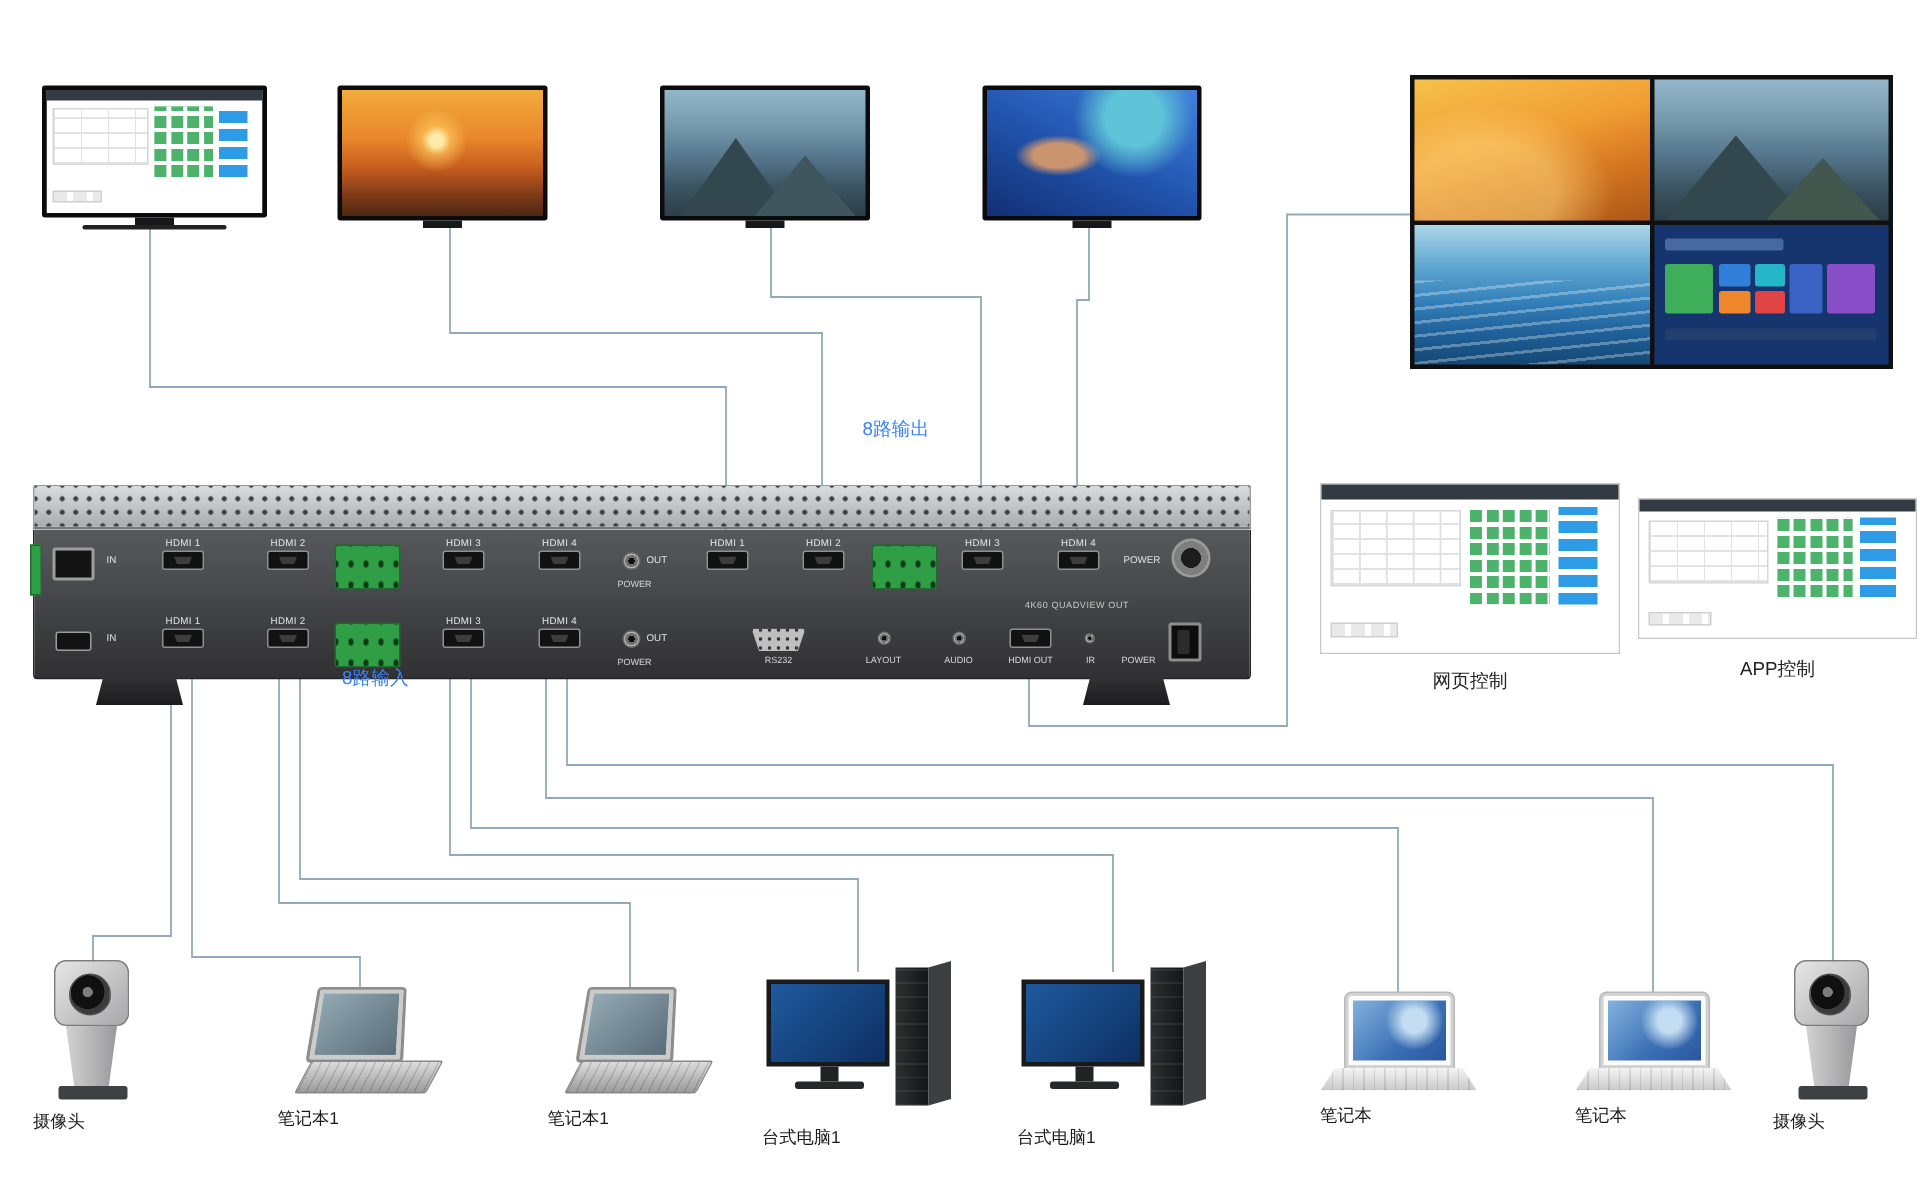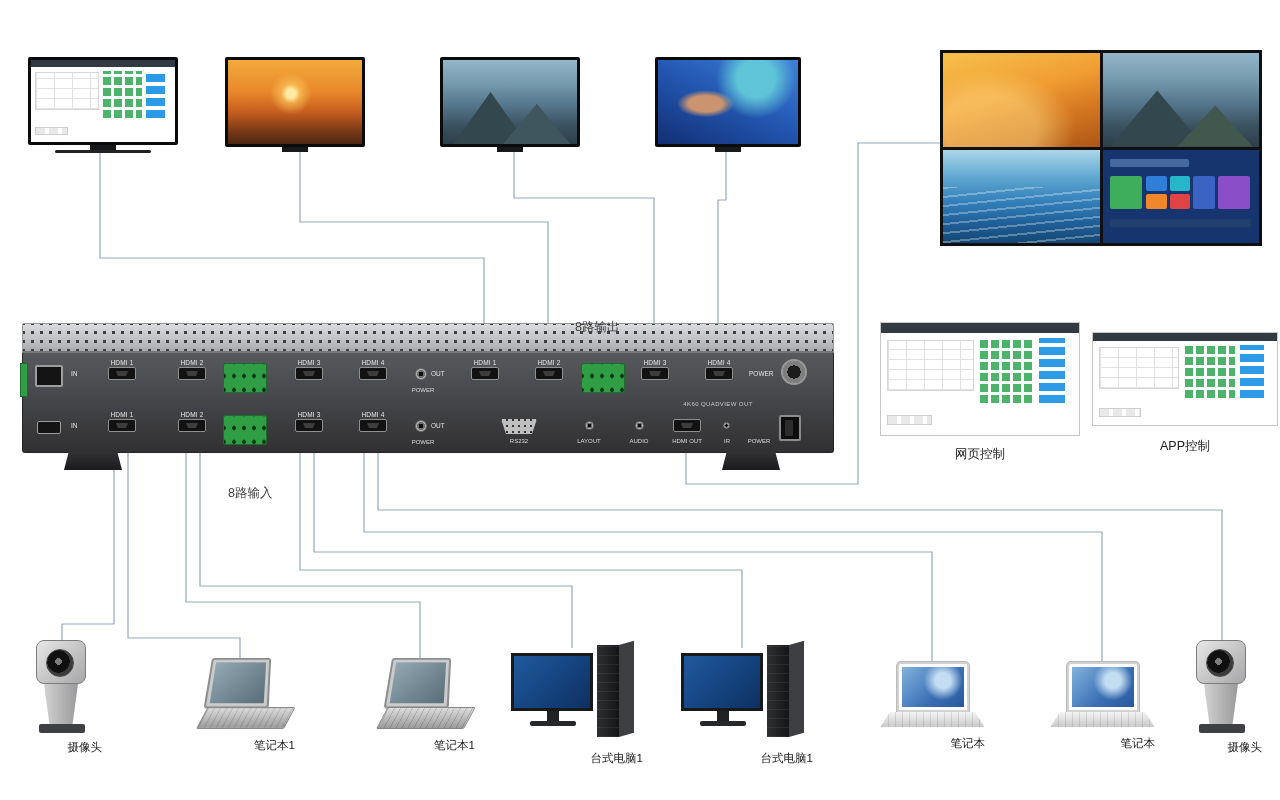--- a/index.html
+++ b/index.html
@@ -58,21 +58,21 @@
     background-blend-mode:lighten,normal; }
   .cui-blue { position:absolute; left:80%; top:13%; width:13%; height:58%;
     background:repeating-linear-gradient(0deg,#2e9be6 0 8px,#fff 8px 12px); }
   .cui-foot { position:absolute; left:3%; bottom:9%; width:23%; height:9%;
     border:1px solid #cfcfcf;
     background:repeating-linear-gradient(90deg,#e9e9e9 0 9px,#fff 9px 13px); }
   .ctrl-shot { position:absolute; background:#fff; border:1px solid #c7c7c7; z-index:2; }
   .ctrl-label { position:absolute; font-size:12.5px; color:#222; text-align:center; z-index:3; }
 
   
-  .group-label { position:absolute; font-size:12.5px; color:#404040; z-index:4;margin-top:41px; }
+  .group-label { position:absolute; font-size:12.5px; color:#3b82f6; z-index:4; }
 
   
   .device { position:absolute; left:22px; top:323px; width:812px; height:130px; z-index:3; }
   .dev-top { position:absolute; left:0; top:0; width:100%; height:30px;
     border:1px solid #97999c; border-bottom:2px solid #74767a; border-radius:2px 2px 0 0;
     background-image:radial-gradient(circle,#3d3f41 1.5px,transparent 1.9px),
       linear-gradient(180deg,#d9dbdd 0%,#bec0c3 60%,#a9abae 100%);
     background-size:9px 9px,100% 100%; background-position:5px 4px,0 0; }
   .dev-face { position:absolute; left:0; top:30px; width:100%; height:100px;
     background:linear-gradient(180deg,#57595c 0%,#45474a 45%,#313032 100%);
@@ -110,21 +110,21 @@
     border:2px solid #9a9a9a;
     background:radial-gradient(circle,#1c1c1c 0 42%,#7e7e7e 43% 70%,#4c4c4c 71%); }
   .rocker { position:absolute; width:22px; height:26px; background:#0d0d0d;
     border:2px solid #8c8c8c; border-radius:2px; }
   .rocker::after { content:""; position:absolute; left:4px; top:3px; width:8px; height:16px;
     background:#2c2c2c; border-radius:1px; }
   .model-text { position:absolute; font-size:6px; color:#c8c8c8; text-align:center;
     letter-spacing:.4px; }
 
   
-  .src { position:absolute; text-align:right; z-index:2; }
+  .src { position:absolute; text-align:left; z-index:2; }
   .src-label { font-size:11.5px; color:#1a1a1a; margin-top:6px; }
 
   .camg { position:relative; width:64px; height:94px; margin:0 auto; }
   .cam-head { position:absolute; left:6px; top:0; width:50px; height:44px; border-radius:8px;
     background:linear-gradient(135deg,#e7e7e7,#a7a7a9); border:1px solid #7d7d7d; }
   .cam-lens { position:absolute; left:9px; top:8px; width:28px; height:28px; border-radius:50%;
     border:1px solid #4c4c4c;
     background:radial-gradient(circle at 44% 44%,#7c7c7c 0 16%,#101010 17% 54%,#3b3b3b 55% 74%,#929292 75%); }
   .cam-body { position:absolute; left:14px; top:44px; width:34px; height:40px;
     background:linear-gradient(90deg,#d2d2d2,#99999b);

